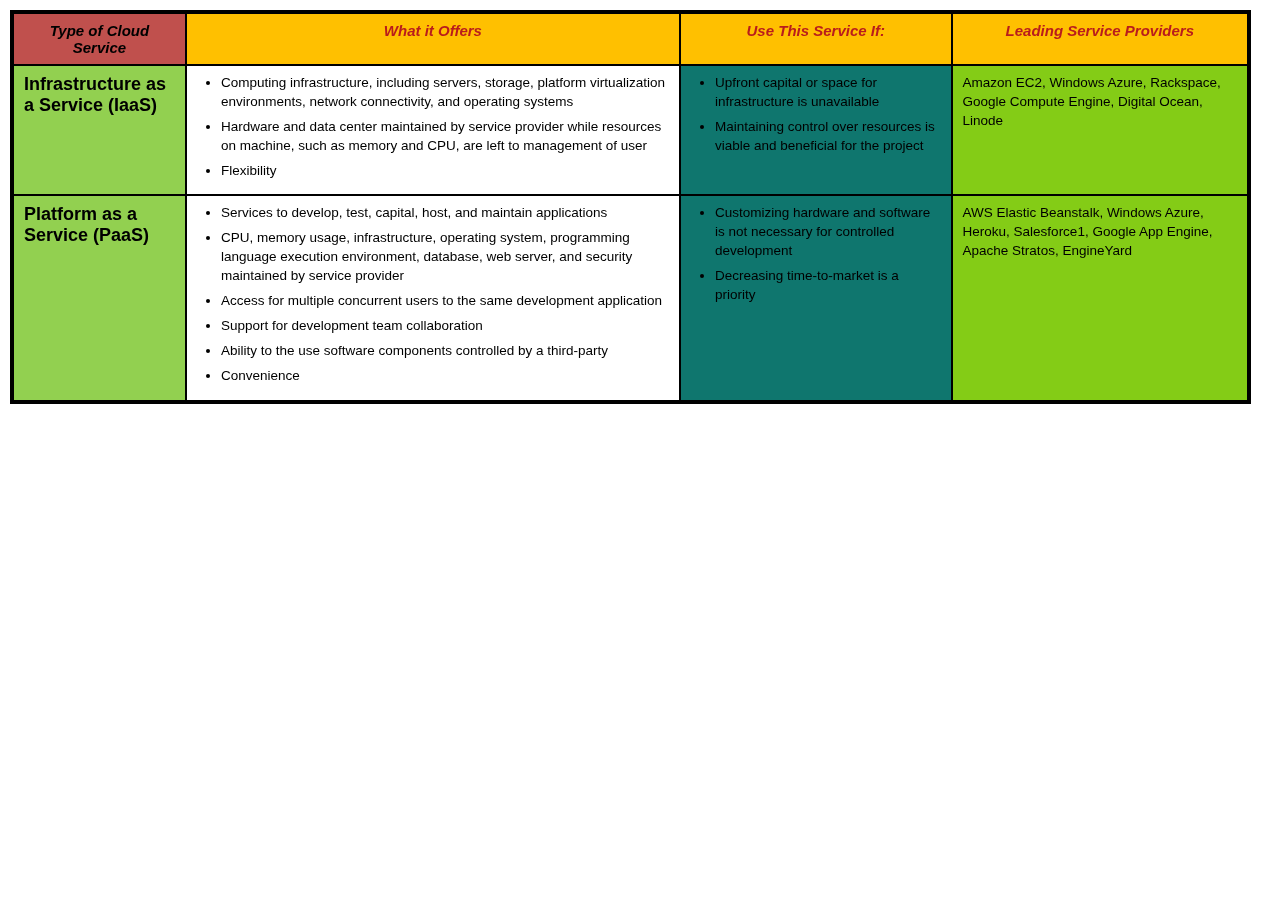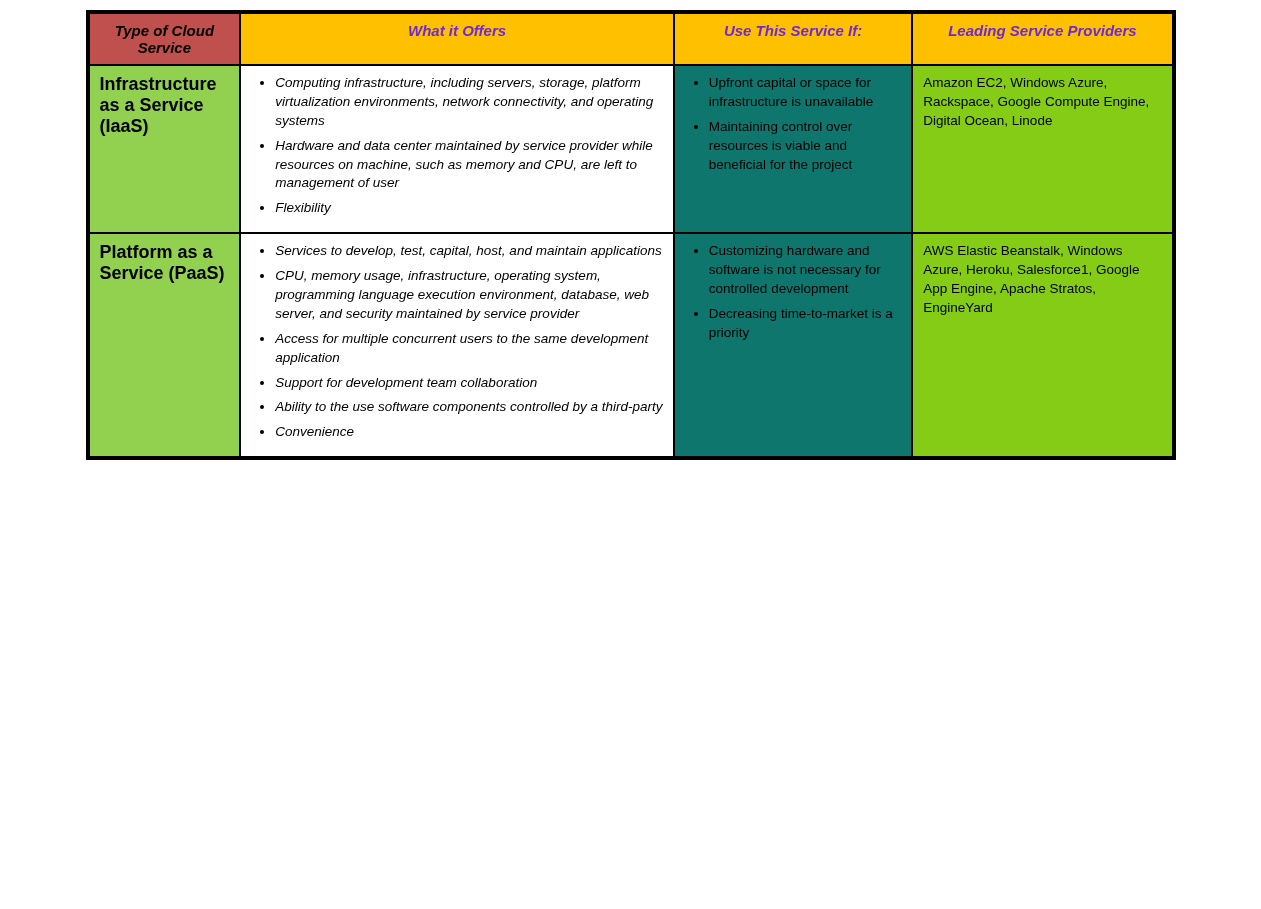--- a/index.html
+++ b/index.html
@@ -10,21 +10,21 @@
     body {
       font-family: Arial, sans-serif;
       font-size: 14px;
       background: #fff;
       display: flex;
       justify-content: center;
       align-items: flex-start;
       padding: 10px;
     }
     .table-wrapper {
-      width: 1090px;
+      width: 1241px;
       border: 2px solid #000;
     }
     table {
       width: 100%;
       border-collapse: collapse;
     }
     th, td {
       border: 2px solid #000;
       padding: 8px 10px;
       vertical-align: top;
@@ -34,40 +34,39 @@
     col.col2 { width: 40%; }
     col.col3 { width: 22%; }
     col.col4 { width: 24%; }
 
     
     .header-row th {
       background-color: #FFC000;
       font-style: italic;
       font-weight: bold;
       font-size: 15px;
-      color: #6d28d9;
+      color: #b91c1c;
     }
     .header-row th:first-child {
       background-color: #C0504D;
       color: #000;
     }
 
     
     .type-cell {
       background-color: #92D050;
       font-weight: bold;
       font-size: 18px;
     }
 
     
     .content-cell {
       background-color: #fff;
       font-size: 13.5px;
       line-height: 1.4;
-      font-style: italic;
     }
 
     ul {
       margin-left: 20px;
       padding-left: 4px;
     }
     ul li {
       margin-bottom: 6px;
     }
 

